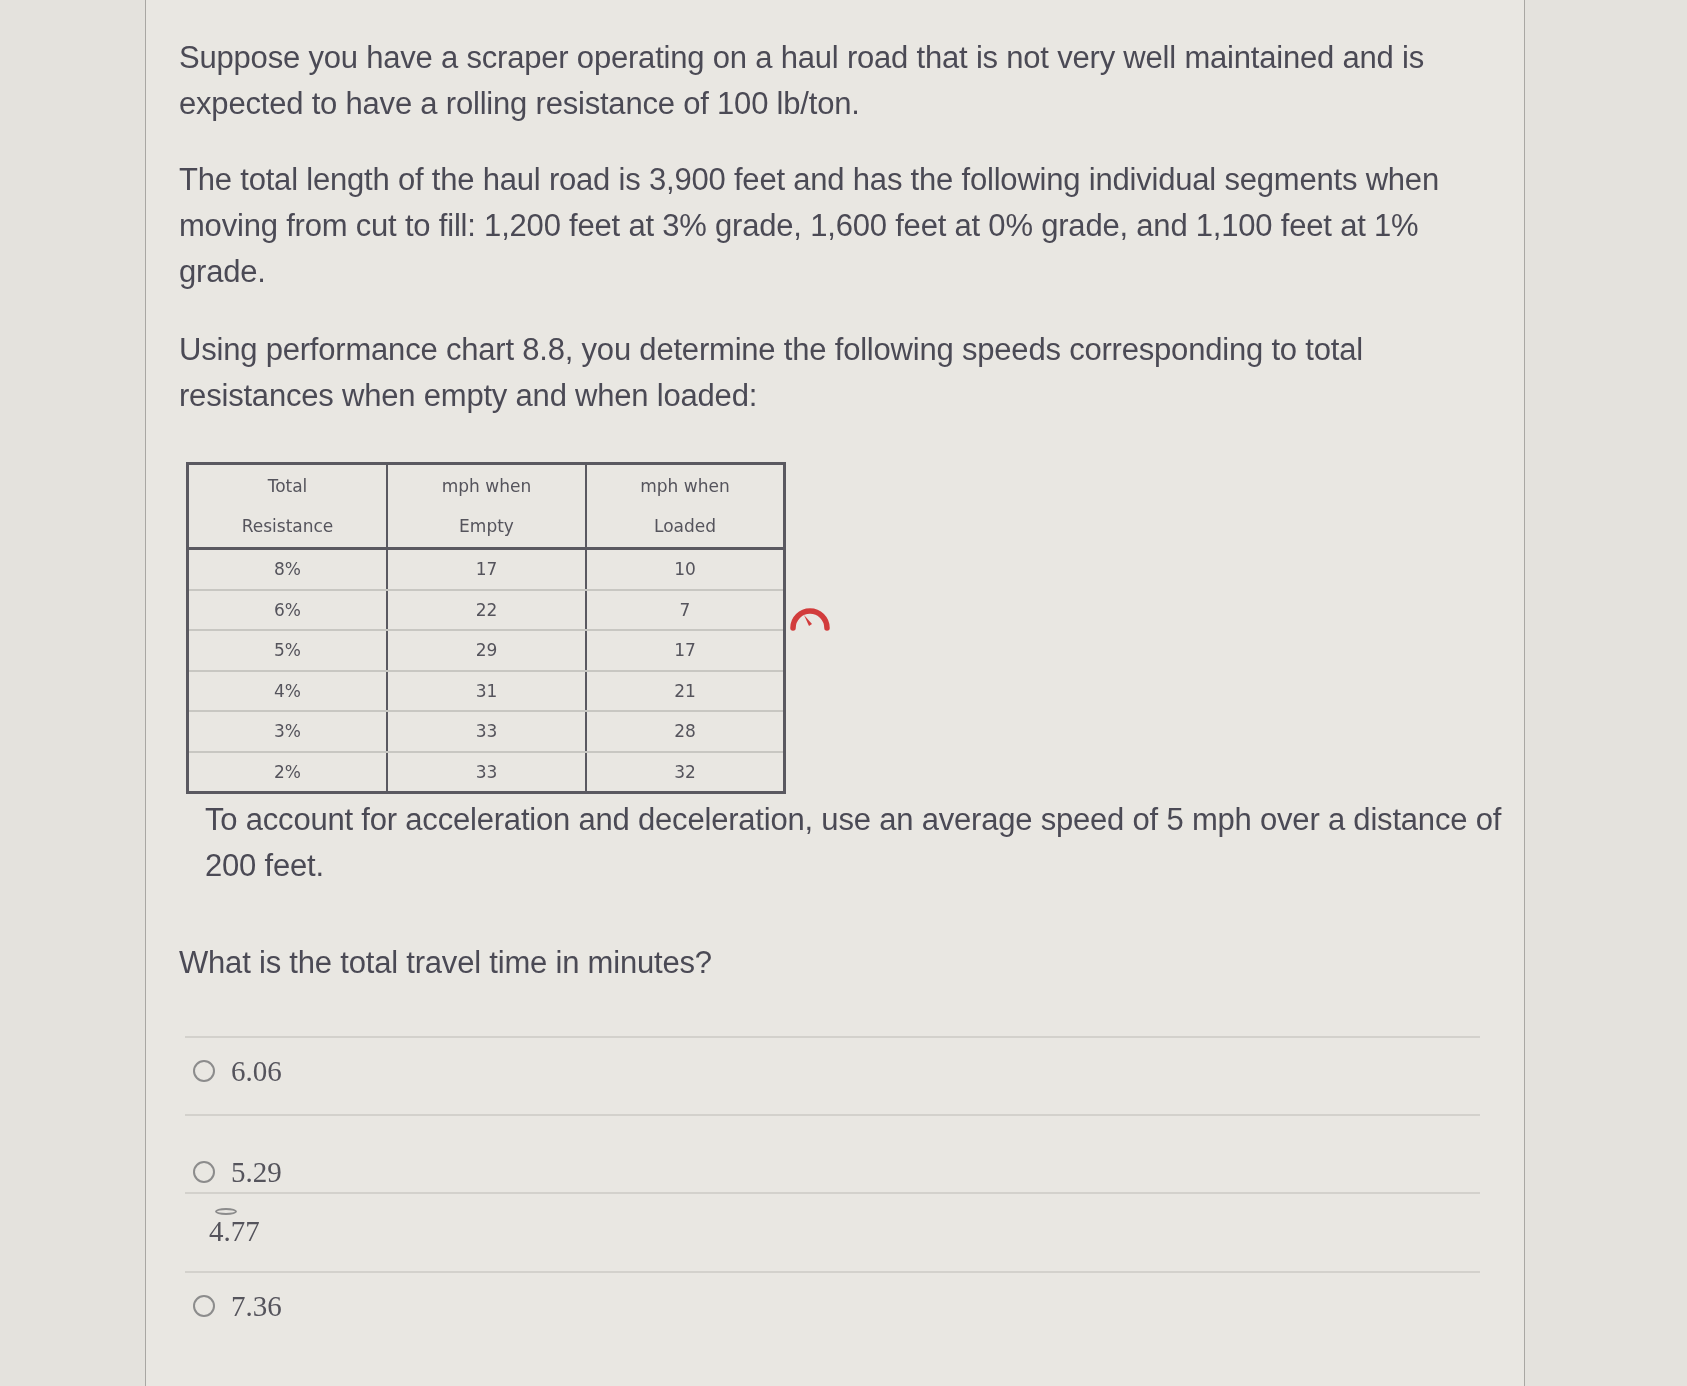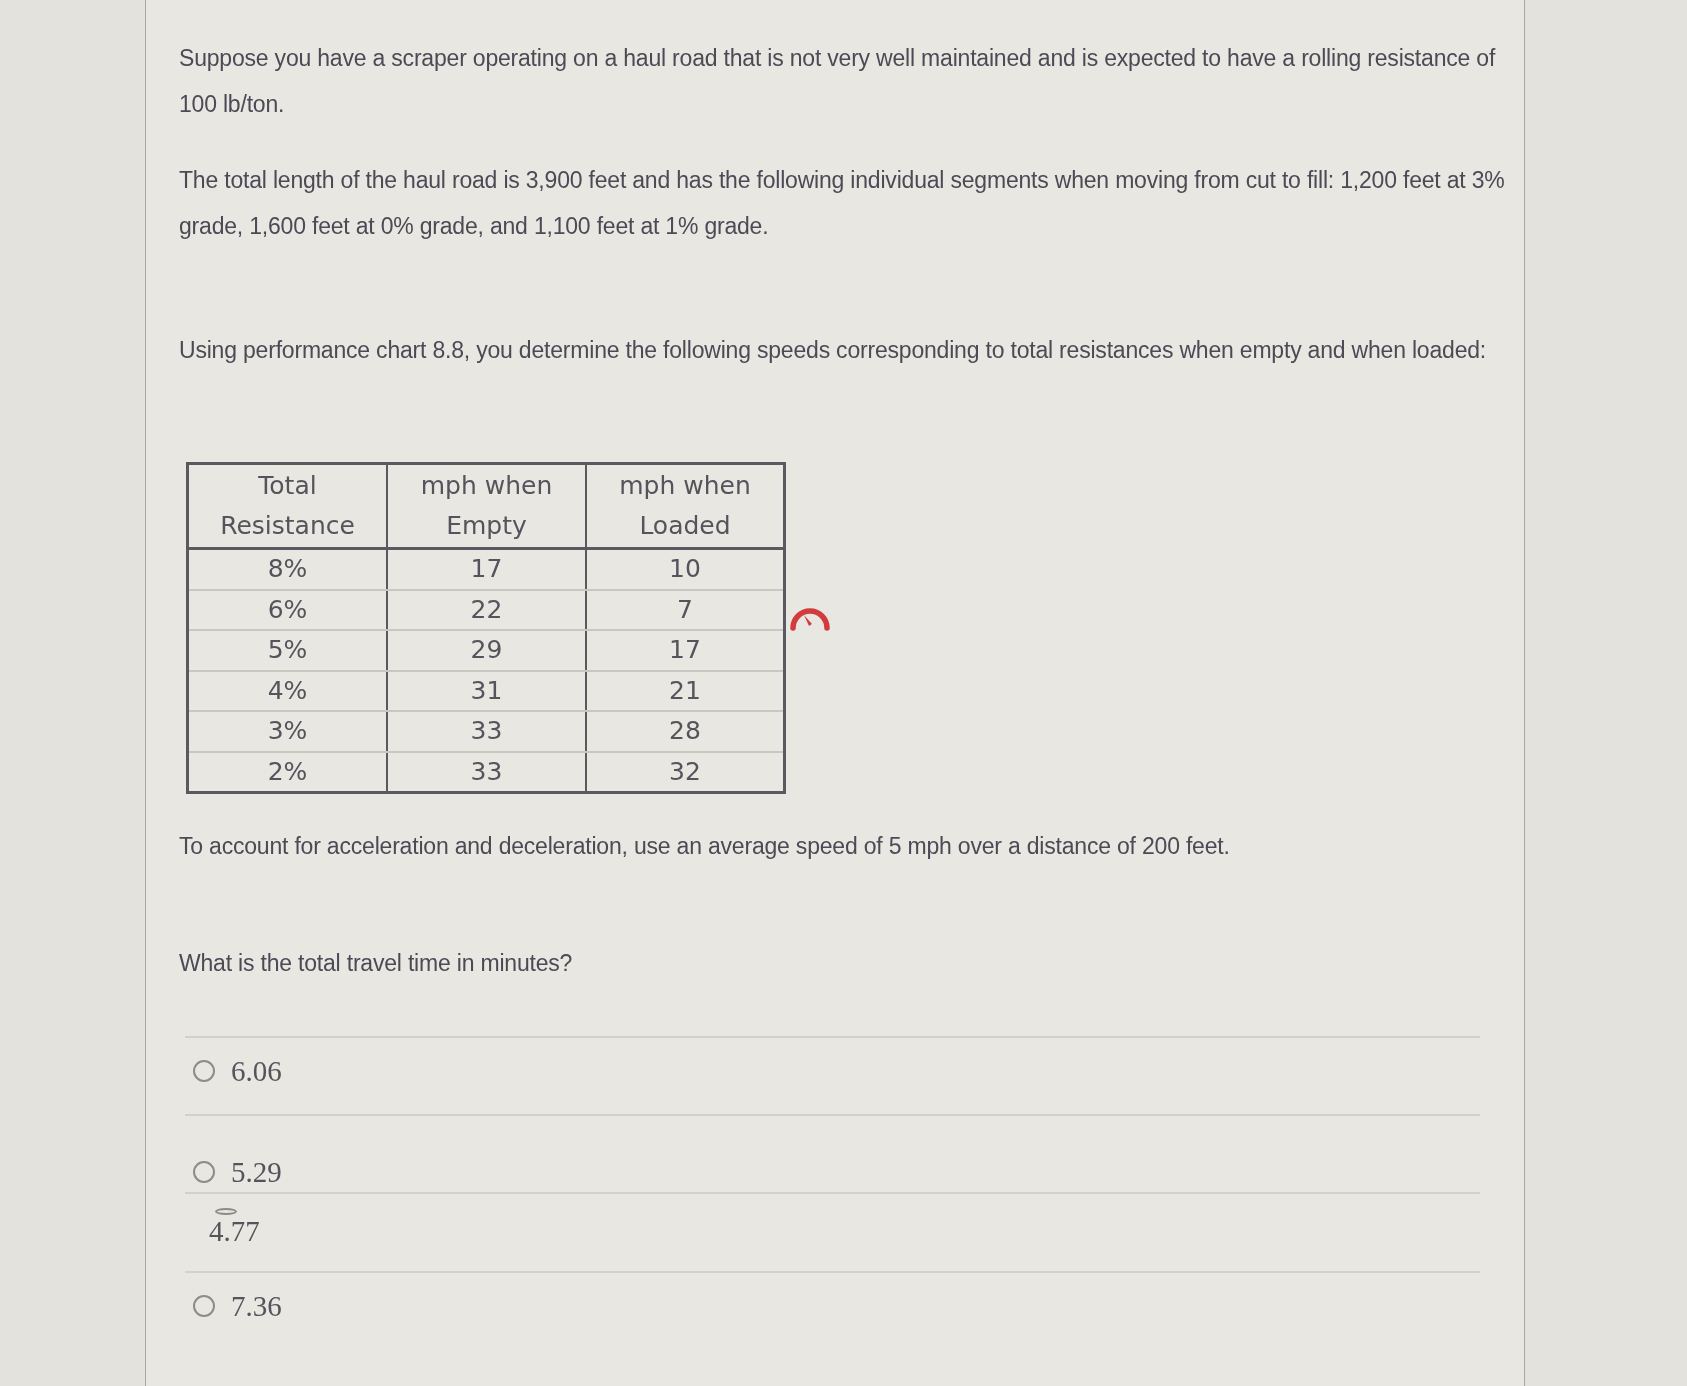--- a/index.html
+++ b/index.html
@@ -20,41 +20,41 @@
     border-left:1.5px solid #a9a7a3;
     border-right:1.5px solid #a9a7a3;
     box-sizing:border-box;
   }
   .right-gutter {
     position:absolute; left:1525px; top:0; width:162px; height:1386px;
     background:#e4e2dd;
   }
   .para {
     position:absolute; left:179px; width:1330px;
-    font-size:23px; line-height:46px; color:#4b4a55;
+    font-size:31px; line-height:46px; color:#4b4a55;
     letter-spacing:-0.2px;
   }
   .p1 { top:35px; }
   .p2 { top:157px; }
   .p3 { top:327px; }
-  .p4 { top:823px; }
+  .p4 { top:797px;margin-left:26px; }
   .p5 { top:940px; }
 
   table.speed {
     position:absolute; left:186px; top:462px;
     border-collapse:collapse;
     font-family:"DejaVu Sans", sans-serif;
     color:#55545c;
     border:3px solid #5a5960;
   }
   table.speed th, table.speed td {
     border-left:2.5px solid #5a5960;
     border-right:2.5px solid #5a5960;
     text-align:center;
-    font-size:25px;
+    font-size:17px;
     padding:0;
   }
   table.speed th {
     font-weight:normal;
     height:82px; line-height:40px;
     border-bottom:3.5px solid #5a5960;
   }
   table.speed td {
     height:38.5px; line-height:38px;
     border-bottom:2px solid #c8c7c2;

